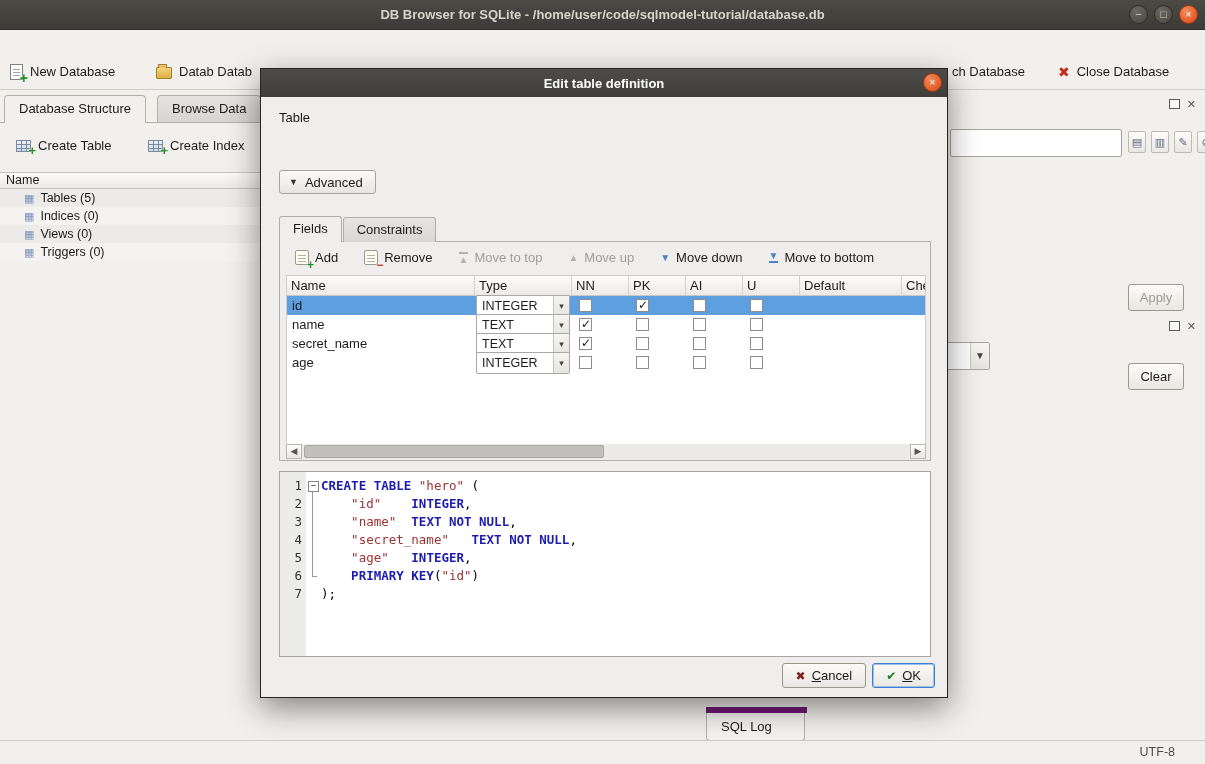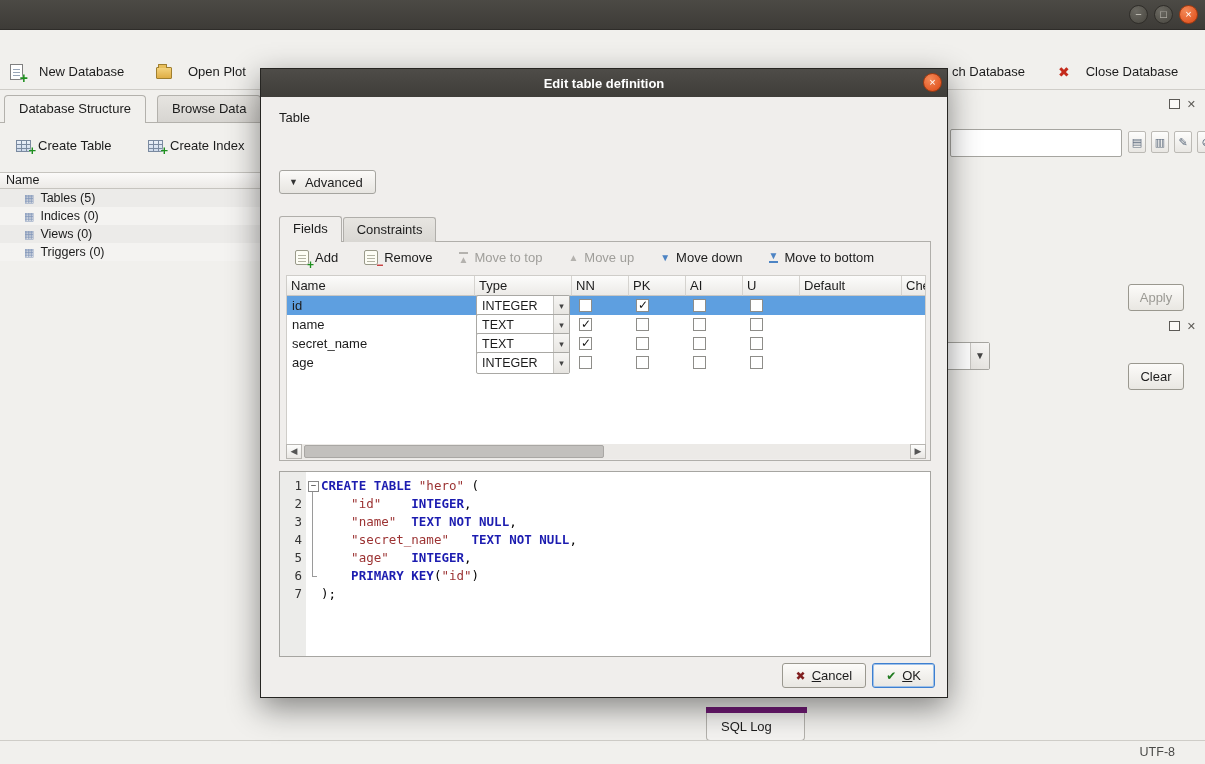--- a/index.html
+++ b/index.html
@@ -19,21 +19,21 @@
   .wc.close { background:radial-gradient(circle at 35% 30%, #f48a58, #dd4814); border-color:#a33a10; color:#fff; }
 
   
   #menubar { position:absolute; left:0; top:30px; width:1205px; height:23px;
     background:#f4f3f0; display:flex; align-items:center; padding-left:6px; }
   .menu-item { padding:2px 9px; }
   .menu-item u { text-underline-offset:2px; }
 
   #toolbar { position:absolute; left:0; top:53px; width:1205px; height:37px;
     background:#f1f0ed; border-bottom:1px solid #cfcdc8; }
-  .tbtn { position:absolute; top:4px; height:29px; display:flex; align-items:center; gap:16px; padding:0 8px; }
+  .tbtn { position:absolute; top:4px; height:29px; display:flex; align-items:center; gap:7px; padding:0 8px; }
   .icn-doc { width:13px; height:16px; background:#fff; border:1px solid #808080; position:relative; }
   .icn-doc::before { content:""; position:absolute; left:2px; top:4px; width:7px; height:1px; background:#98a6b8; box-shadow:0 3px 0 #98a6b8,0 6px 0 #98a6b8; }
   .icn-doc.plus::after { content:"+"; position:absolute; right:-6px; bottom:-7px; font-weight:bold; font-size:14px; color:#1f8f1f; text-shadow:0 0 2px #fff; }
   .icn-folder { width:16px; height:12px; background:linear-gradient(#f3d27c,#dfae45); border:1px solid #a07f2f; border-radius:1px; position:relative; margin-top:3px; }
   .icn-folder::before { content:""; position:absolute; top:-4px; left:1px; width:7px; height:3px; background:#e8bf5c; border:1px solid #a07f2f; border-bottom:none; border-radius:1px 1px 0 0; }
   .icn-close-db { color:#c42b1c; font-size:14px; font-weight:bold; }
 
   
   #main-tabs { position:absolute; left:0; top:95px; height:28px; }
   .mtab { position:absolute; top:0; height:27px; line-height:26px; padding:0 14px;
@@ -184,36 +184,37 @@
   .dbtn.default { border:1px solid #3d7fd0; box-shadow:inset 0 0 0 1px #9dc0e8; }
   .dbtn-icn.cancel { color:#801f1f; font-size:12px; }
   .dbtn-icn.ok { color:#1f7a1f; font-size:12px; }
 </style>
 </head>
 <body>
 
 <div id="screen">
 
   <div id="titlebar">
+    <div class="win-title">DB Browser for SQLite - /home/user/code/sqlmodel-tutorial/database.db</div>
     <div class="win-controls">
       <div class="wc">−</div>
       <div class="wc">□</div>
       <div class="wc close">×</div>
     </div>
   </div>
 
 
   <div id="toolbar">
     <div class="tbtn" style="left:2px">
       <span class="icn-doc plus"></span>
       <span>New Database</span>
     </div>
     <div class="tbtn" style="left:148px">
       <span class="icn-folder"></span>
-      <span>Open Plot</span>
+      <span>Datab Datab</span>
     </div>
     <div class="tbtn" style="left:944px">
       <span>ch Database</span>
     </div>
     <div class="tbtn" style="left:1050px">
       <span class="icn-close-db">✖</span>
       <span>Close Database</span>
     </div>
   </div>
 

